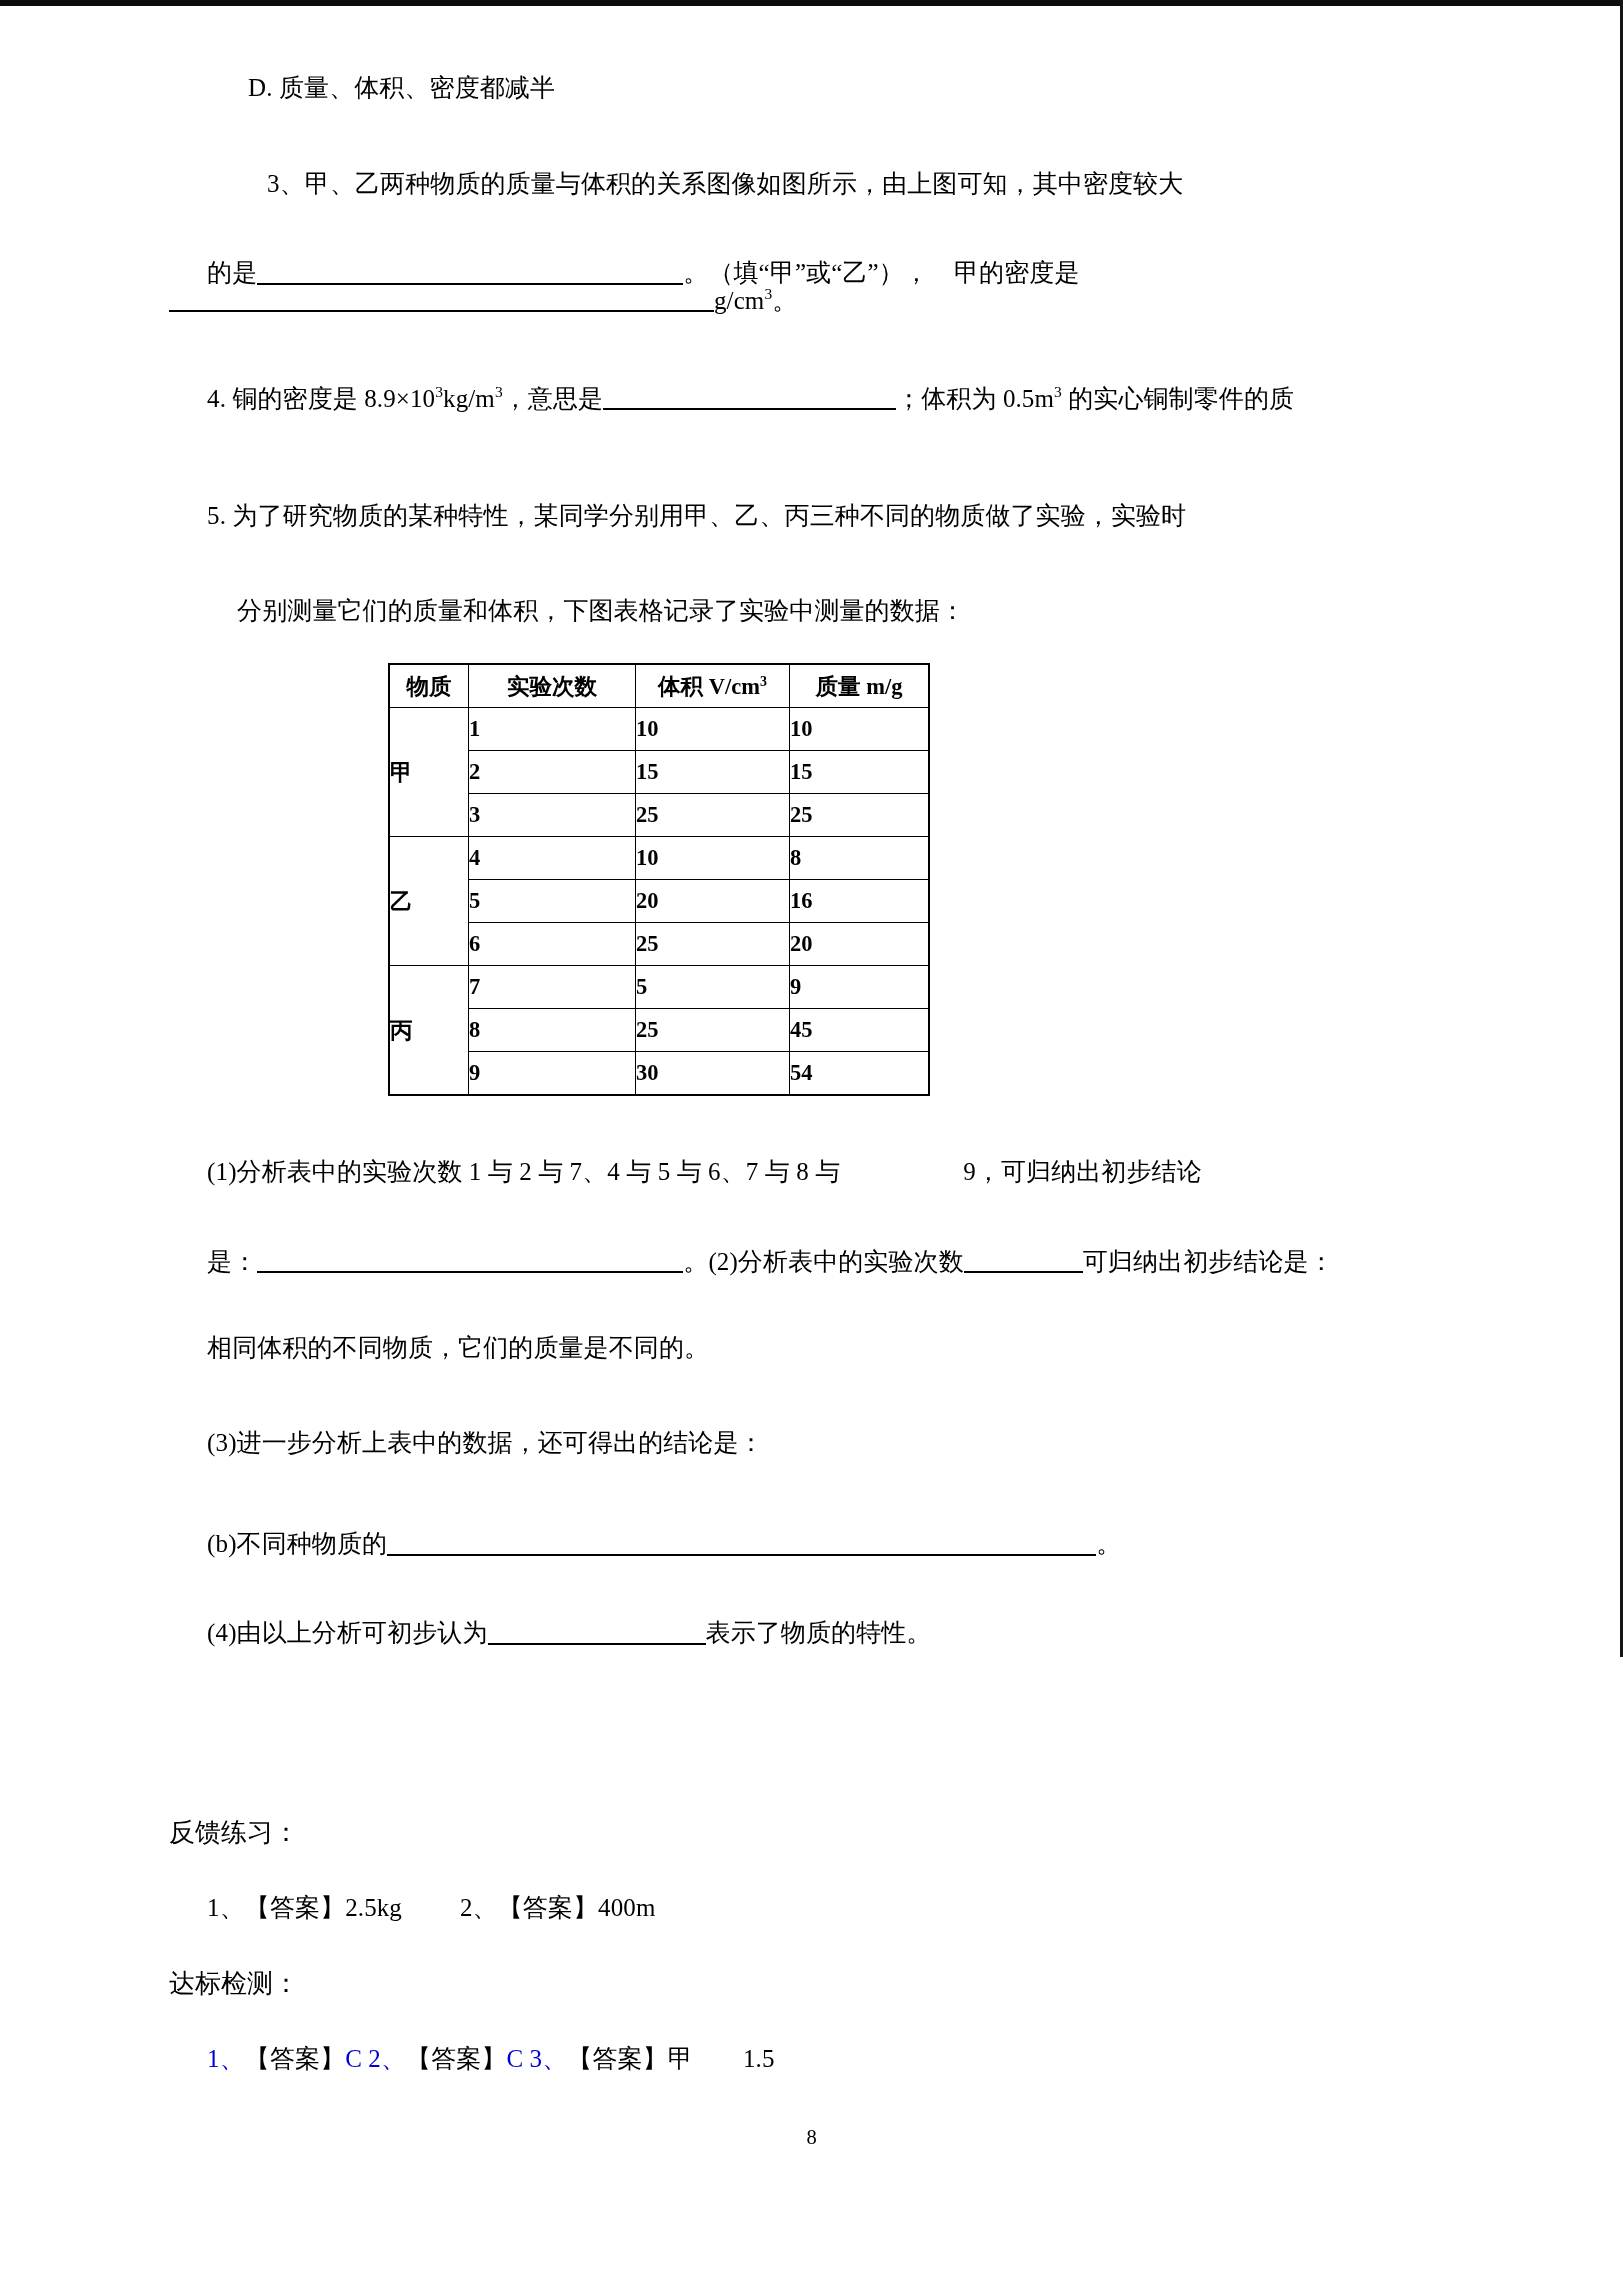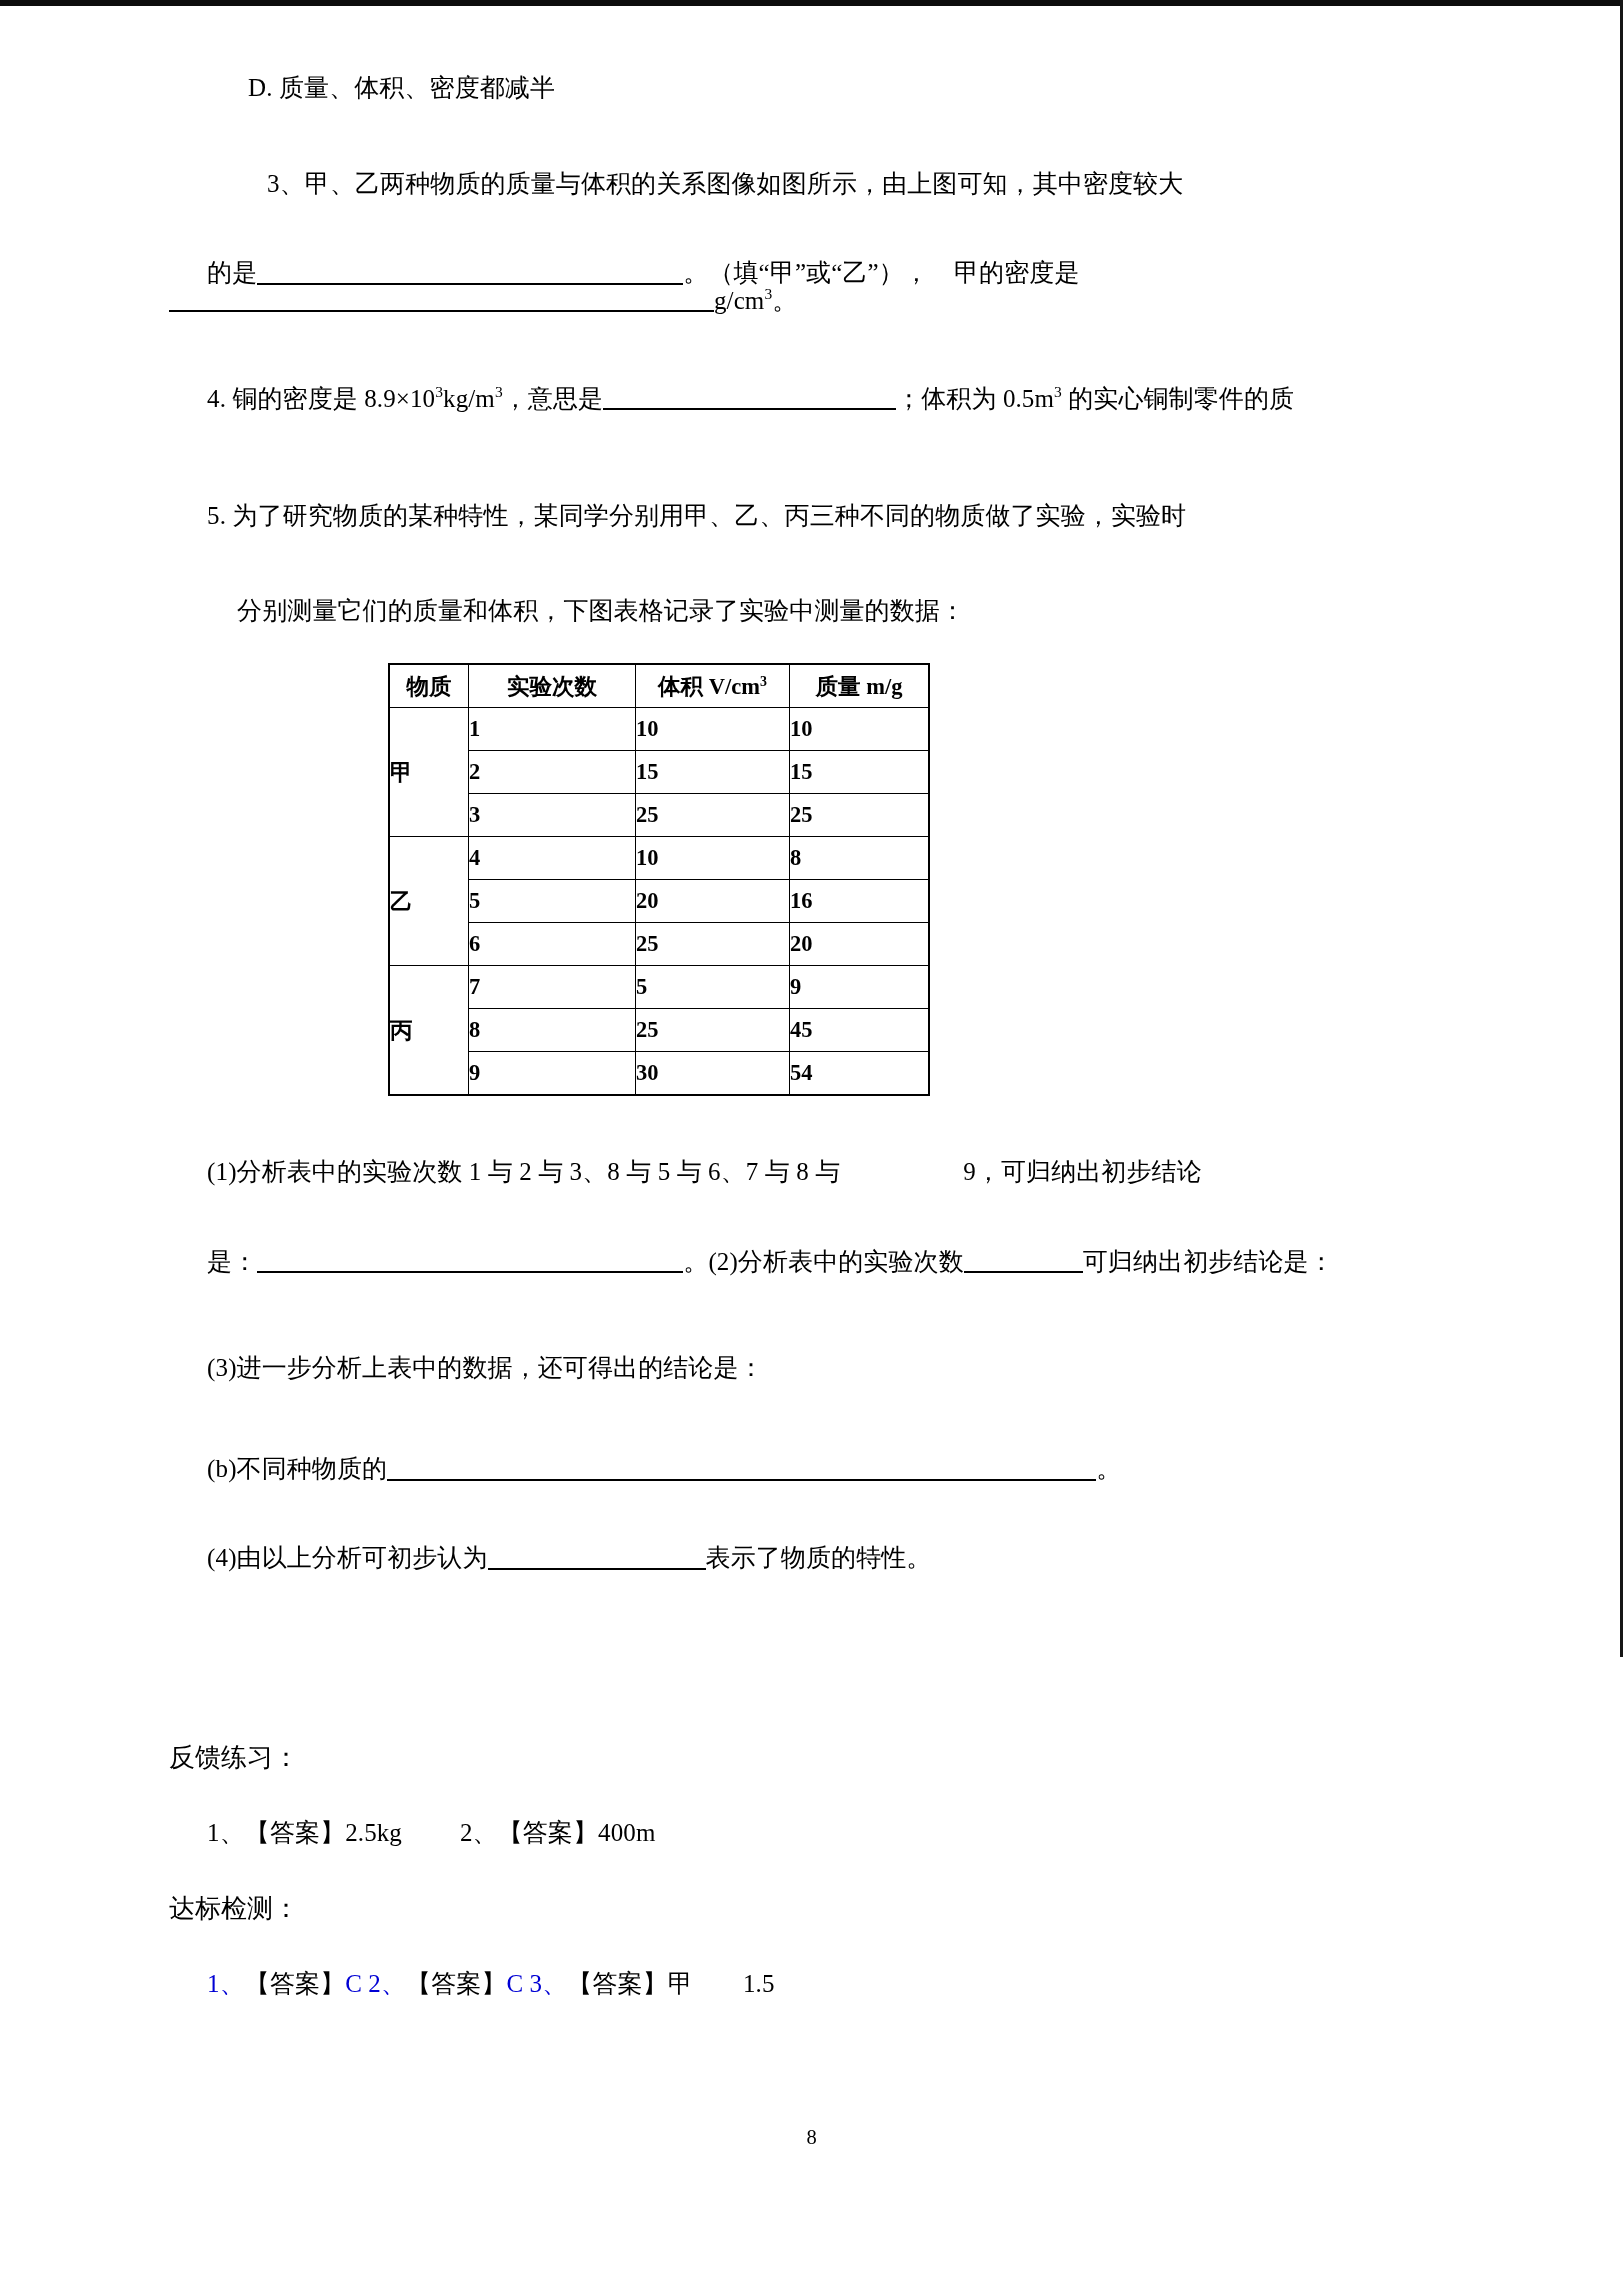--- a/index.html
+++ b/index.html
@@ -233,27 +233,30 @@
             <td>30</td>
             <td>54</td>
           </tr>
         </tbody>
       </table>
     </div>
 
     <div class="sp-lg"></div>
 
     <div class="line">
-      <span>(1)分析表中的实验次数 1 与 2 与 3、8 与 5 与 6、7 与 8 与</span><span style="display:inline-block;width:123px;"></span><span>9，可归纳出初步结论</span>
+      <span>(1)分析表中的实验次数 1 与 2 与 7、4 与 5 与 6、7 与 8 与</span><span style="display:inline-block;width:123px;"></span><span>9，可归纳出初步结论</span>
     </div>
     <div class="sp-sm"></div>
     <div class="line">
       <span>是：</span><span class="fill fill-huge"></span><span>。(2)分析表中的实验次数</span><span class="fill fill-l"></span><span>可归纳出初步结论是：</span>
     </div>
     <div class="sp-sm"></div>
+    <div class="line">
+      <span>相同体积的不同物质，它们的质量是不同的。</span>
+    </div>
 
     <div class="sp-md"></div>
 
     <div class="line">
       <span>(3)进一步分析上表中的数据，还可得出的结论是：</span>
     </div>
     <div class="sp-sm"></div>
     <div class="sp-sm"></div>
     <div class="line">
       <span>(b)不同种物质的</span><span class="fill" style="width:709px;"></span><span>。</span>

